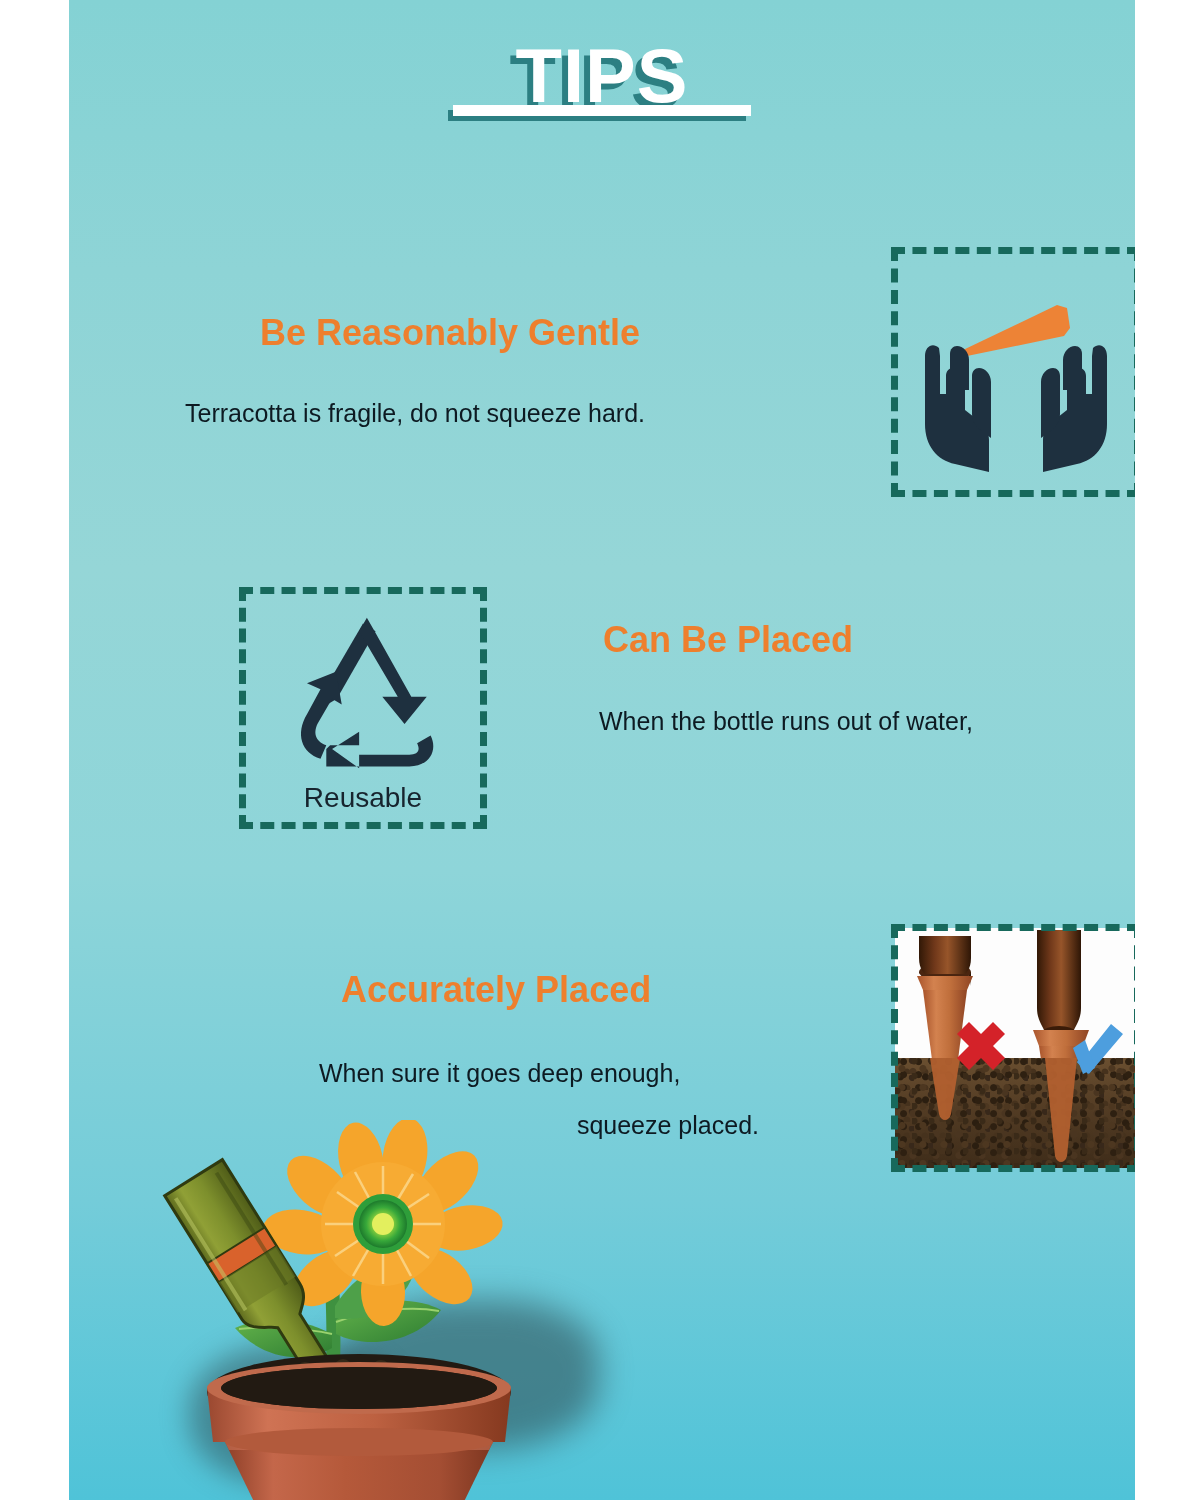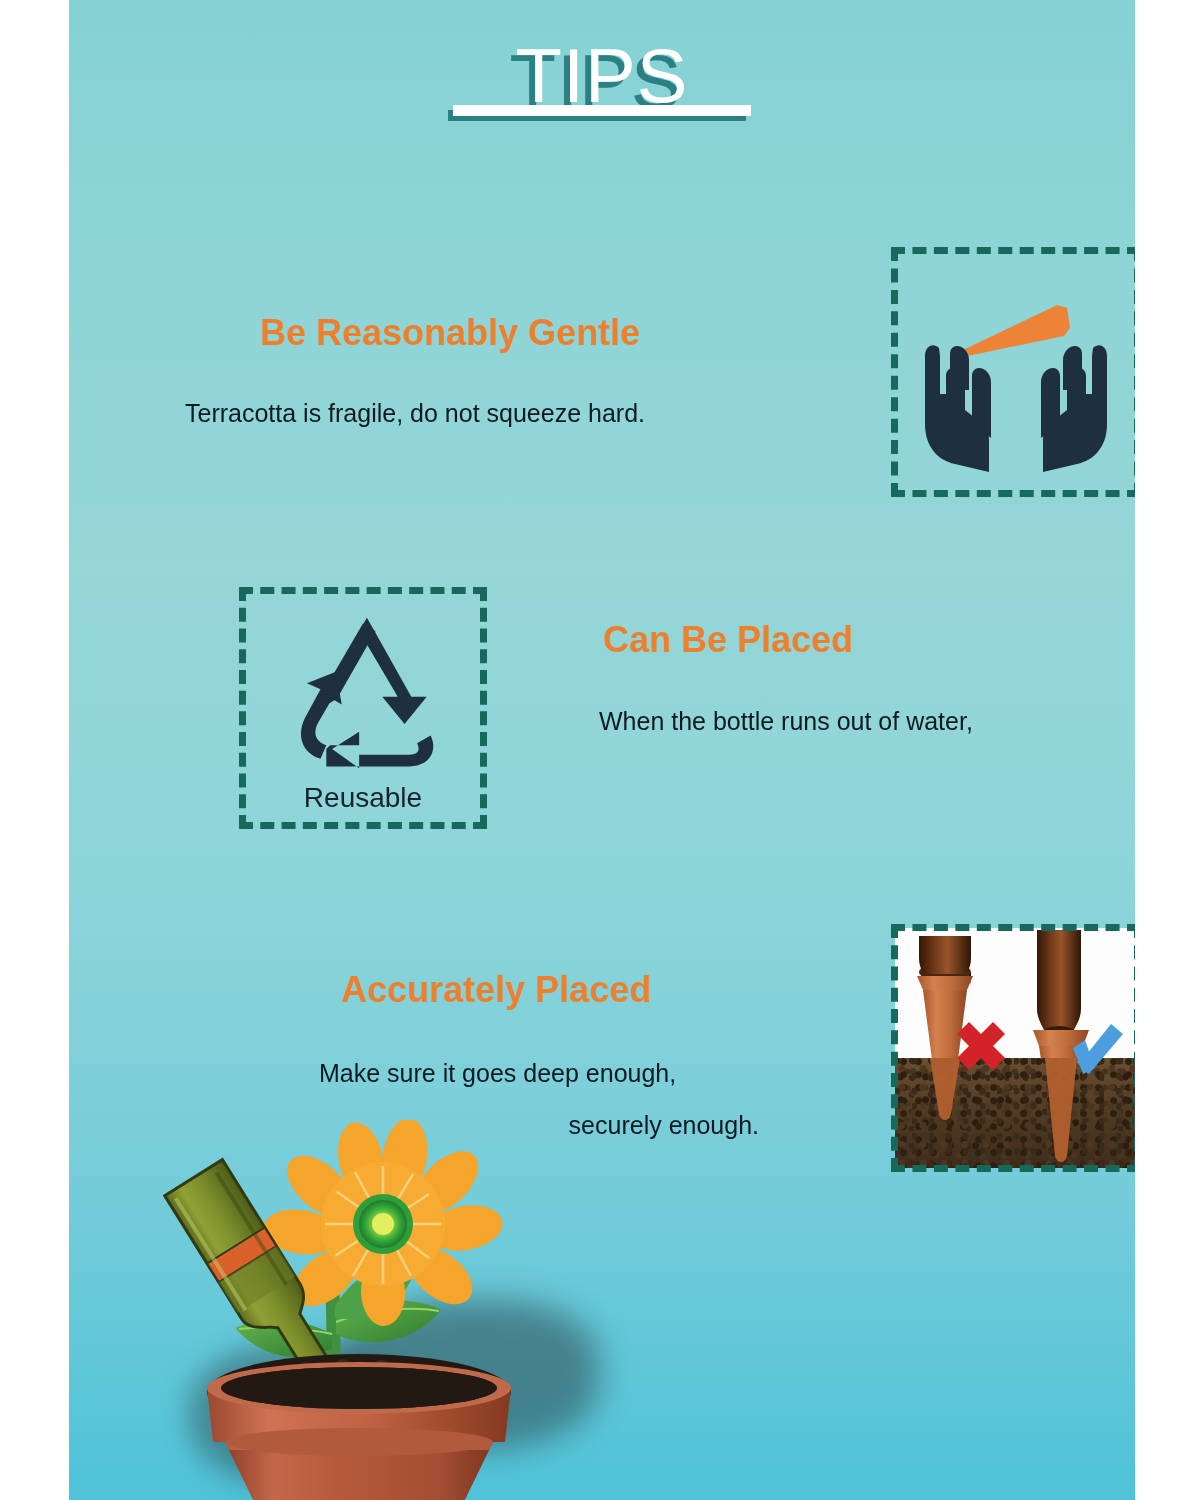--- a/index.html
+++ b/index.html
@@ -30,21 +30,21 @@
   #title-block {
     position: absolute;
     left: 0;
     top: 38px;
     width: 1066px;
     text-align: center;
   }
   #title-text {
     display: inline-block;
     font-size: 76px;
-    font-weight: normal;
+    font-weight: bold;
     letter-spacing: 1px;
     color: #ffffff;
     line-height: 1;
     text-shadow: -6px 6px 0 #2c7f82;
   }
   #title-rule-wrap {
     position: absolute;
     left: 0;
     top: 102px;
     width: 1066px;
@@ -250,22 +250,22 @@
                C160 148 156 152 148 152 L96 152 L96 166 L68 146 L96 128 L96 142 L66 142 Z"></path>
     </g>
   </svg>
 
   <div id="reusable-label">Reusable</div>
 
   <div id="tip2-heading" class="tip-heading">Can Be Placed</div>
   <div class="tip-body" style="left:530px; top:700px;">When the bottle runs out of water,</div>
 
   <div id="tip3-heading" class="tip-heading">Accurately Placed</div>
-  <div class="tip-body" style="left:250px; top:1052px;">Make sure it goes deep enough,</div>
-  <div class="tip-body" style="left:250px; top:1104px; width:440px; text-align:right;">securely enough.</div>
+  <div class="tip-body" style="left:250px; top:1052px;">When sure it goes deep enough,</div>
+  <div class="tip-body" style="left:250px; top:1104px; width:440px; text-align:right;">squeeze placed.</div>
 
   <div id="tip3-photo">
 
     <svg viewBox="0 0 242 240" style="position:absolute;left:0;top:0;width:242px;height:240px;">
       <defs>
         <linearGradient id="terracotta" x1="0" y1="0" x2="1" y2="0">
           <stop offset="0%" stop-color="#a9552c"></stop>
           <stop offset="30%" stop-color="#d3824f"></stop>
           <stop offset="60%" stop-color="#c06f3c"></stop>
           <stop offset="100%" stop-color="#8f4524"></stop>

